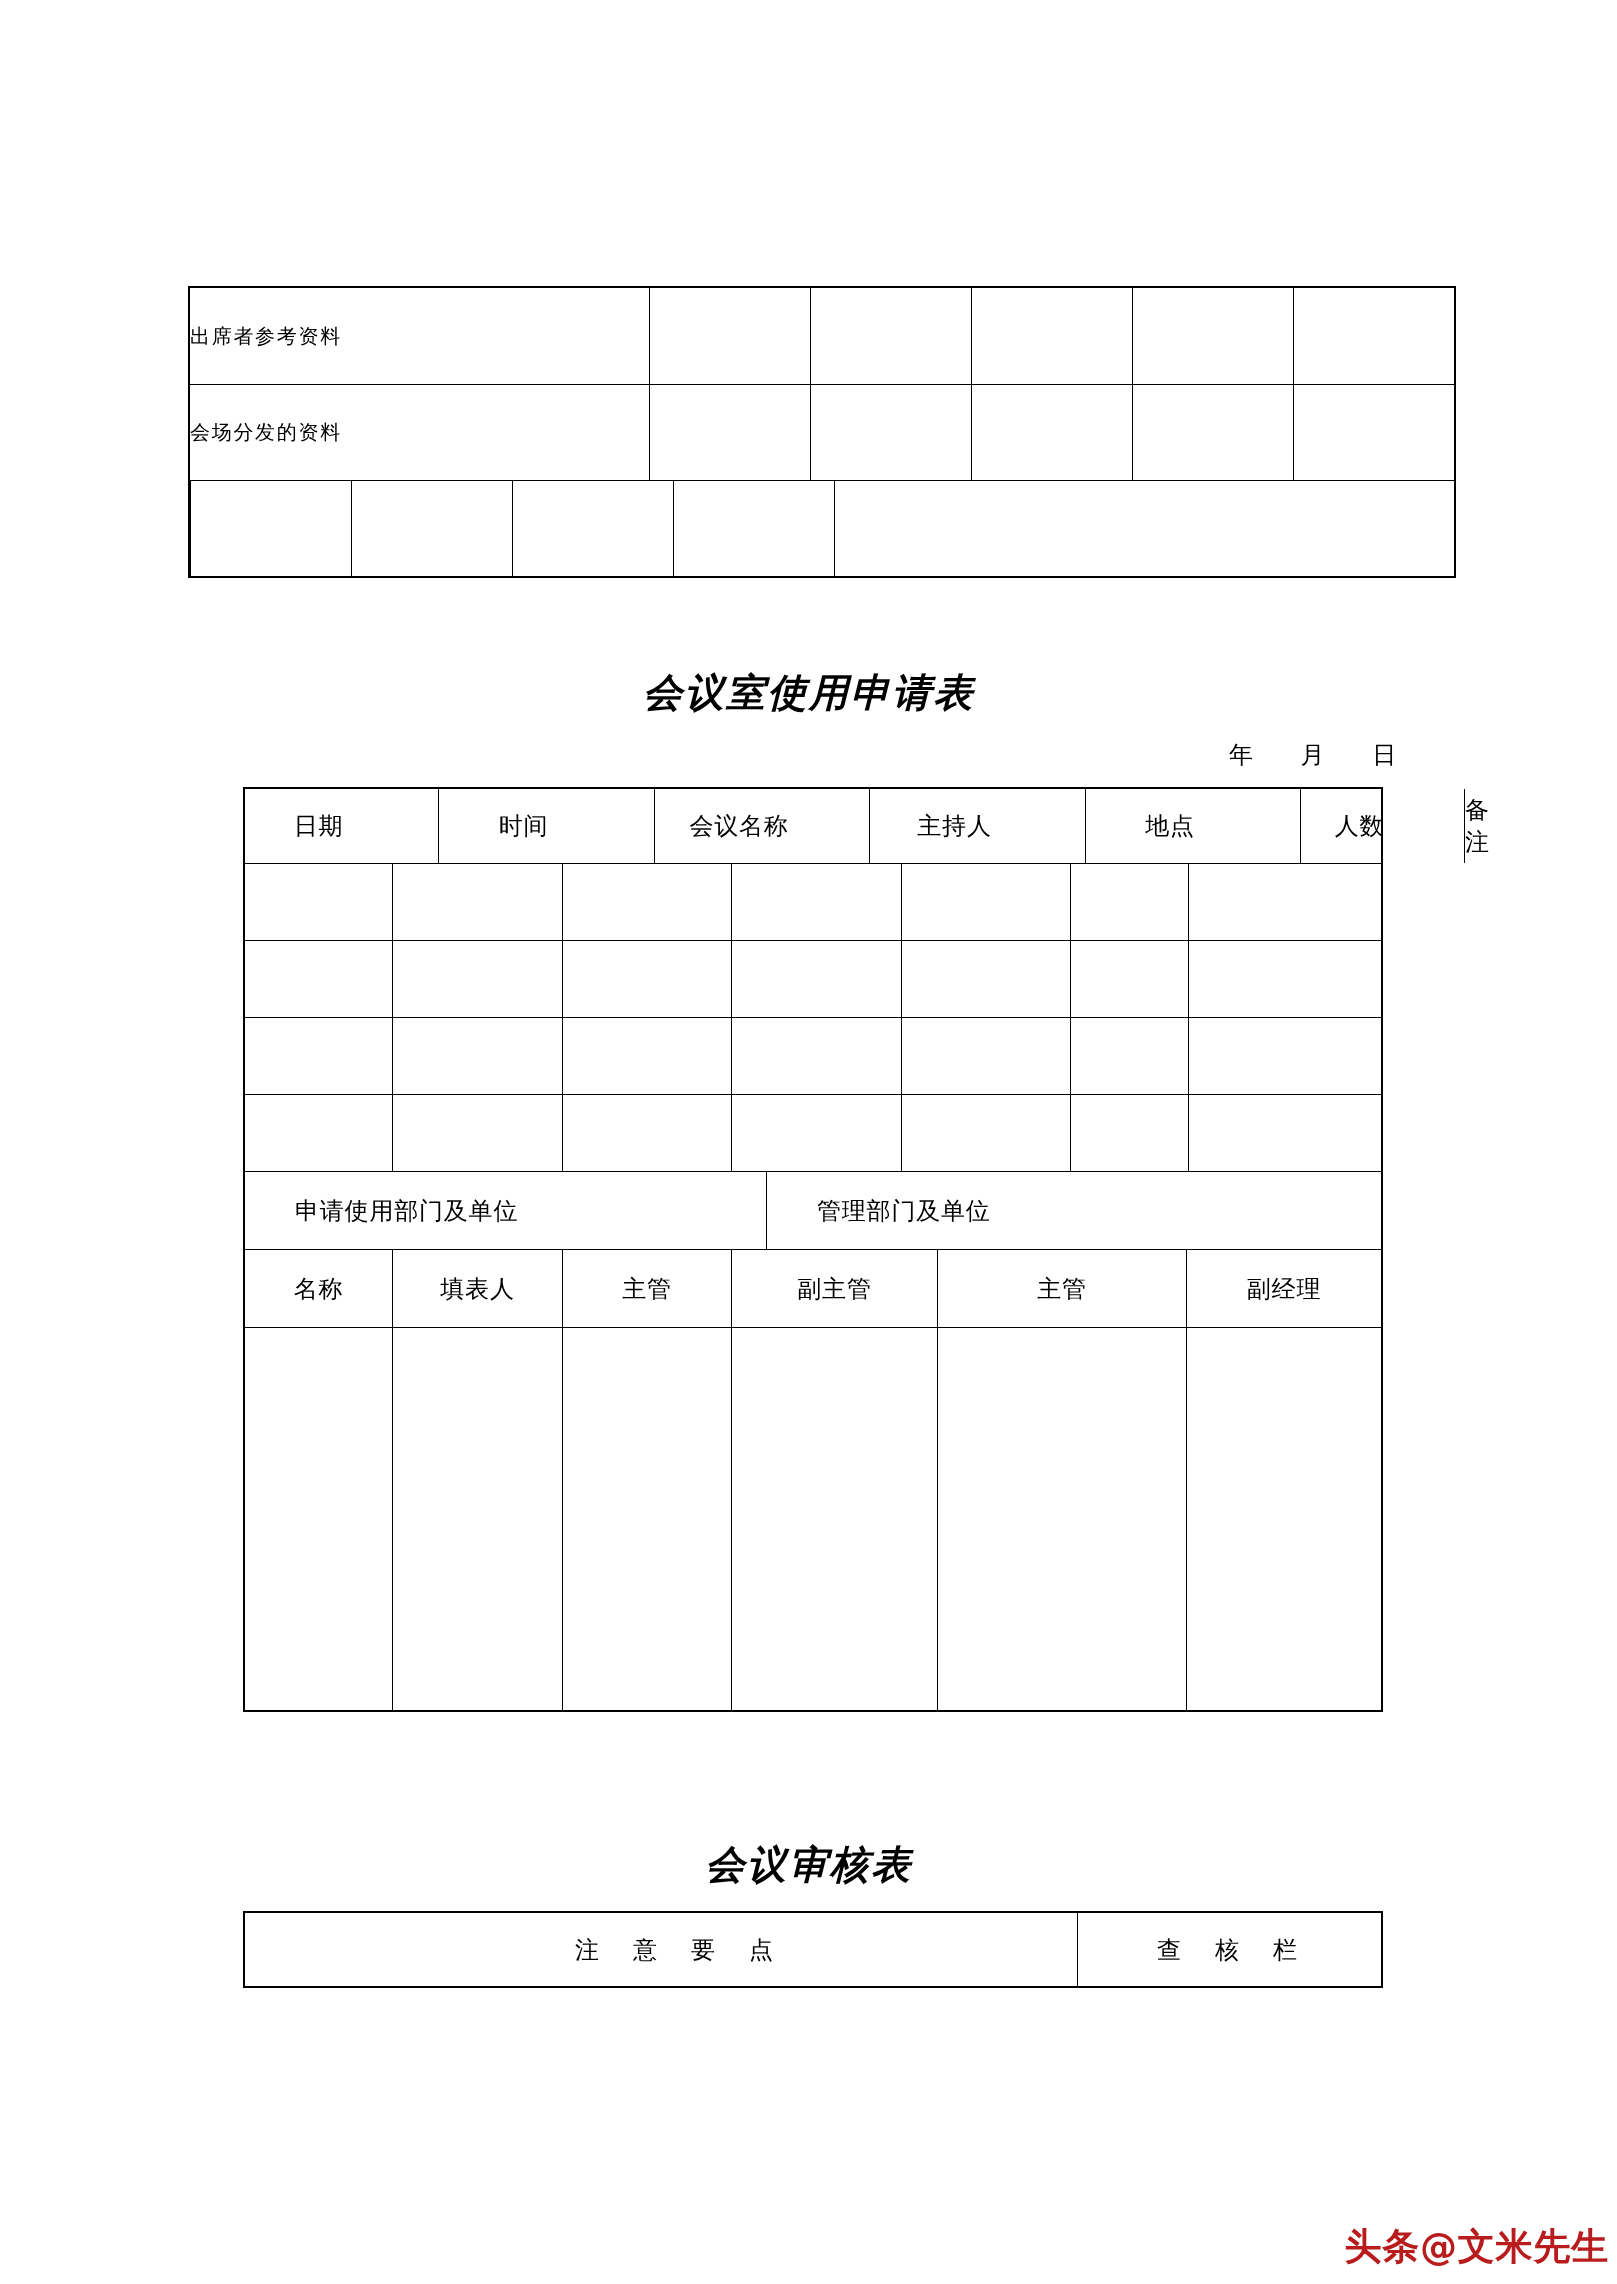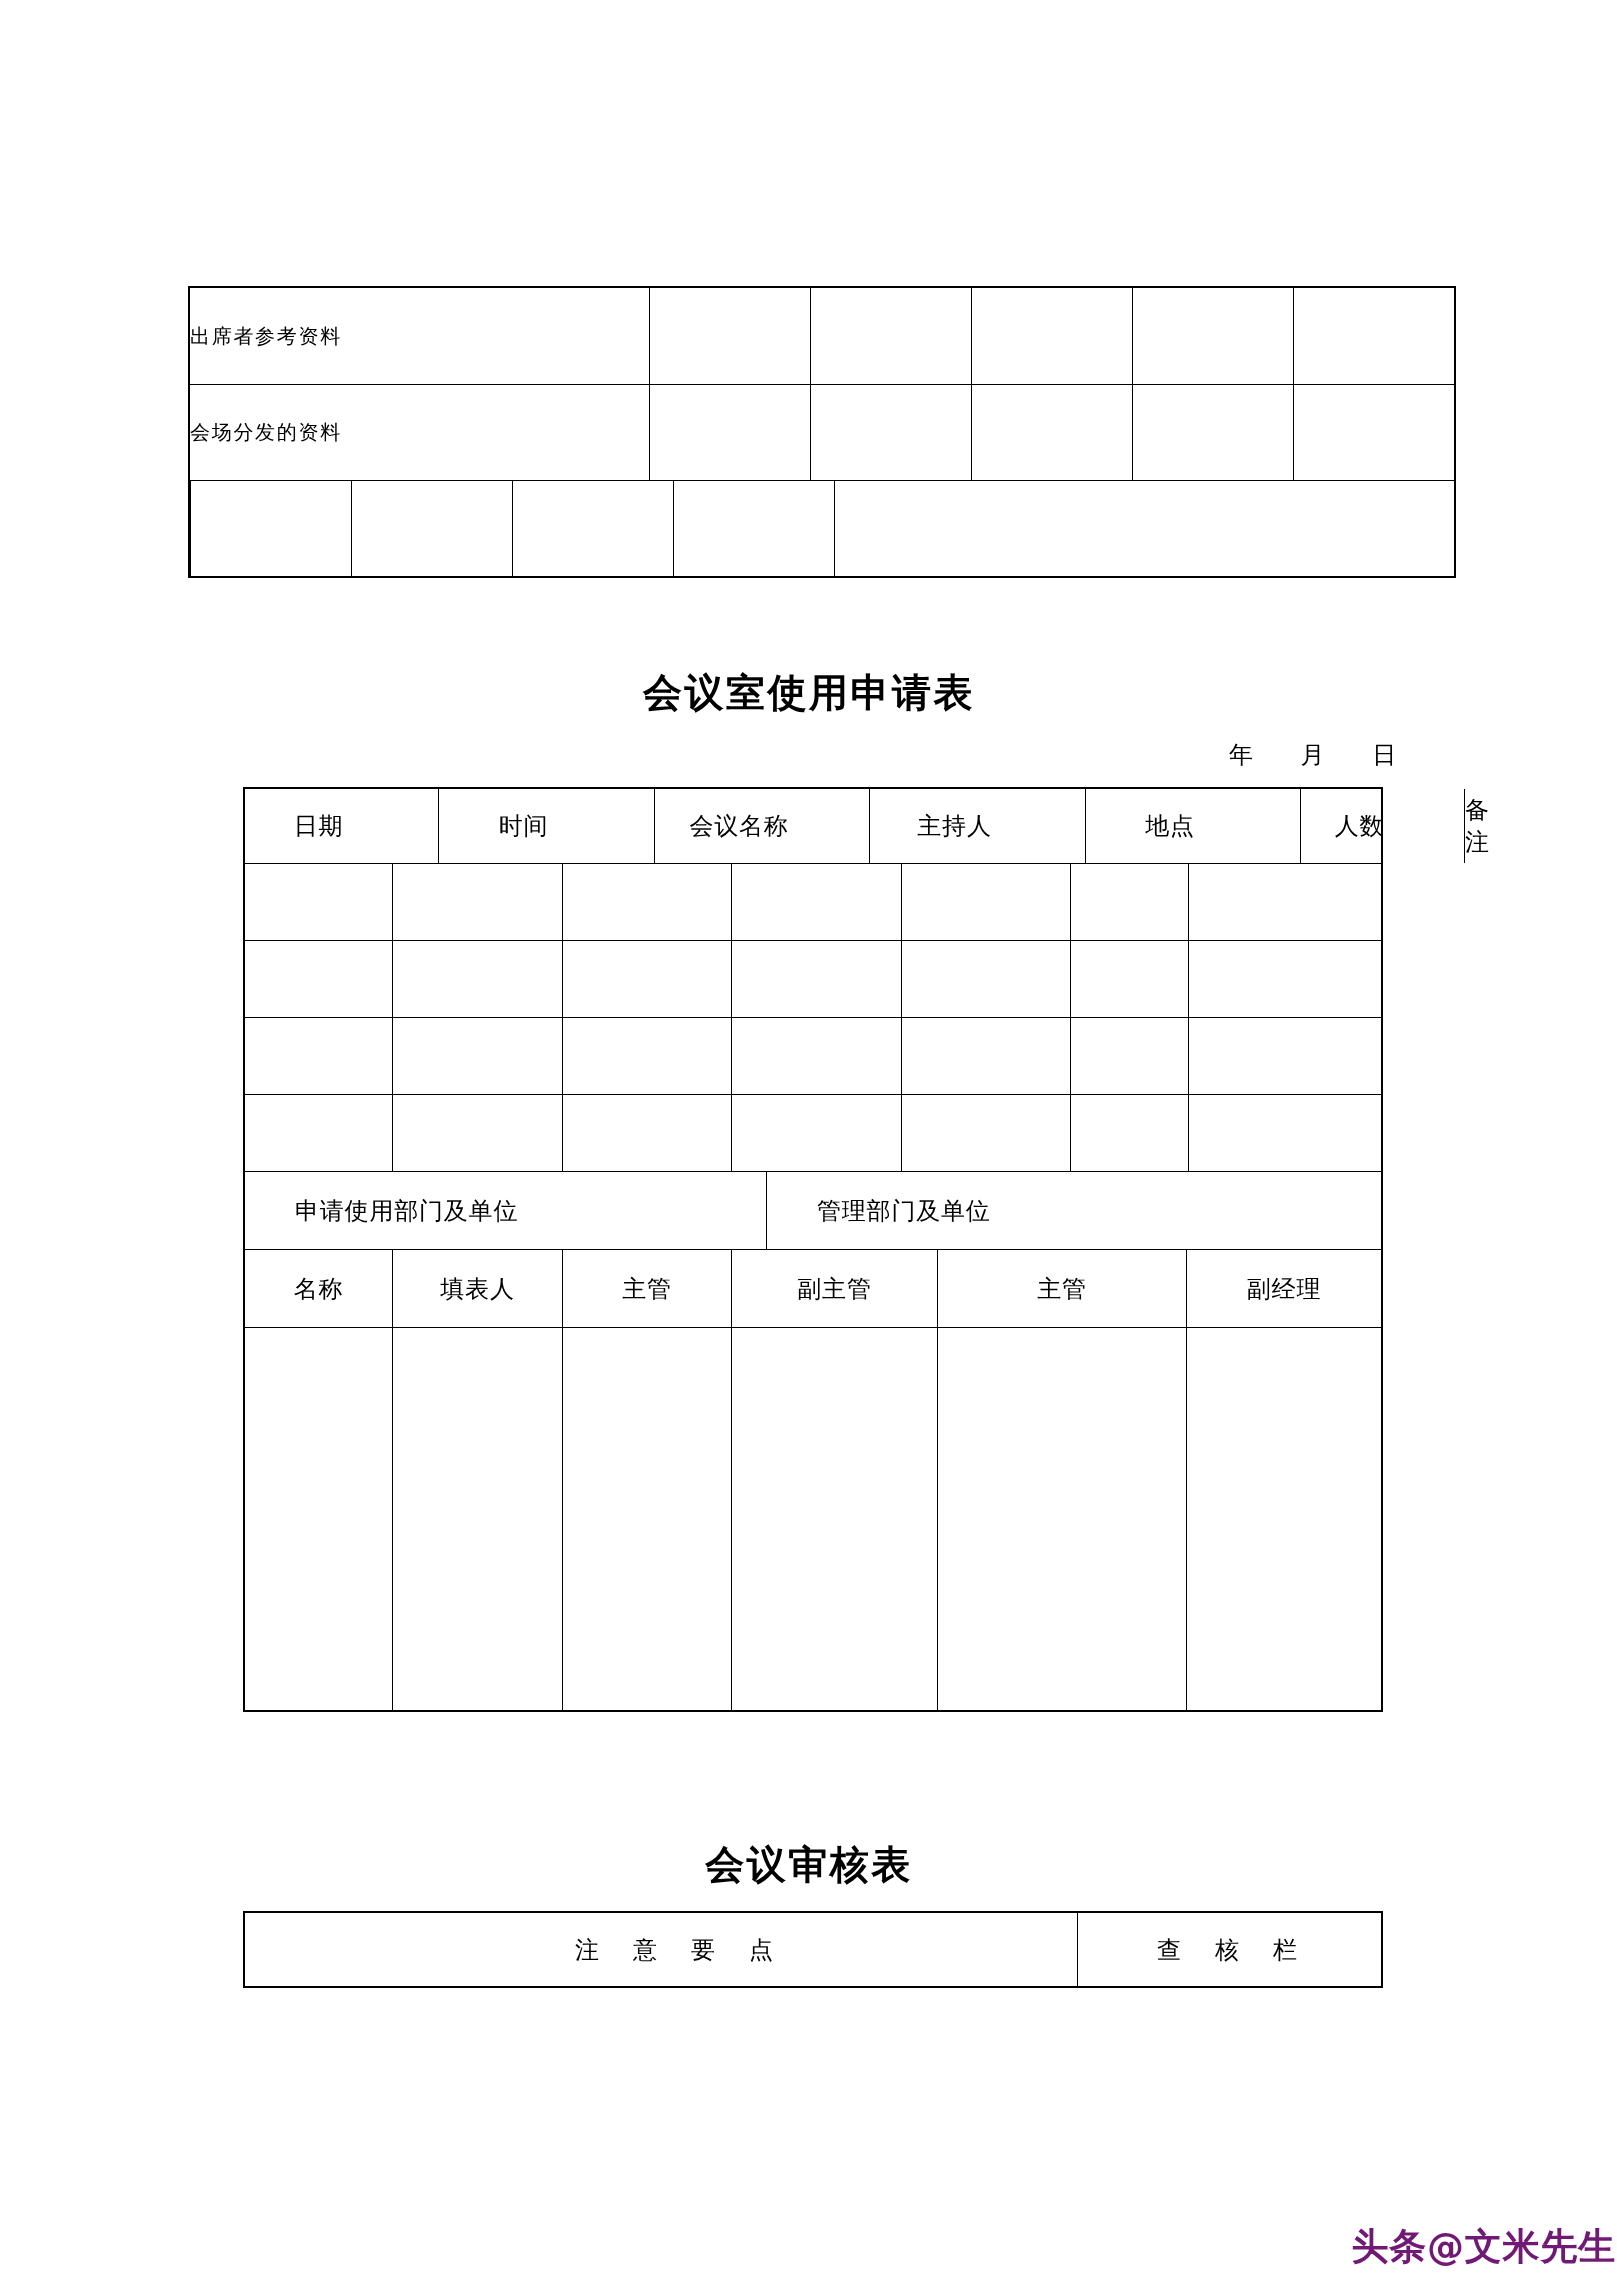--- a/index.html
+++ b/index.html
@@ -26,21 +26,21 @@
     font-size:20px; letter-spacing:1.7px;
   }
   .t1-cell { flex:0 0 161px; border-left:1.7px solid #000; }
   .t1-cell.last { flex:1 1 auto; }
 
   
   .form-title {
     position:absolute; left:0; width:100%;
     text-align:center;
     font-family:"DejaVu Sans", sans-serif;
-    font-weight:bold; font-size:39px; letter-spacing:2.5px;
+    font-weight:bold; font-size:39px; letter-spacing:2.5px;font-style:italic;
   }
   .title-1 { top:666px; }
   .title-2 { top:1838px; }
 
   .date-line {
     position:absolute; right:210px; top:739px;
     font-size:24px; letter-spacing:11.8px; white-space:nowrap;
   }
 
   
@@ -71,24 +71,24 @@
   
   .f3 {
     position:absolute; left:243px; top:1911px; width:1140px; height:77px;
     border:2.5px solid #000; display:flex;
   }
   .f3-left  { flex:0 0 802px; border-right:1.7px solid #000; display:flex; align-items:center; justify-content:center; font-size:24px; letter-spacing:5px;margin-left:31px; }
   .f3-right { flex:1 1 auto; display:flex; align-items:center; justify-content:center; font-size:24px; letter-spacing:5px; }
 
   
   .watermark {
-    position:absolute; right:2px; bottom:11.8px;
+    position:absolute; right:9px; bottom:11.8px;
     font-family:"DejaVu Sans", sans-serif;
     font-weight:bold; font-size:37px; letter-spacing:0.8px;
-    color:#701a75; white-space:nowrap;
+    color:#b91c1c; white-space:nowrap;
   }
 </style>
 </head>
 <body>
 
 <div class="page">
 
   <div class="t1">
     <div class="t1-row">
       <div class="t1-label">出席者参考资料</div>

